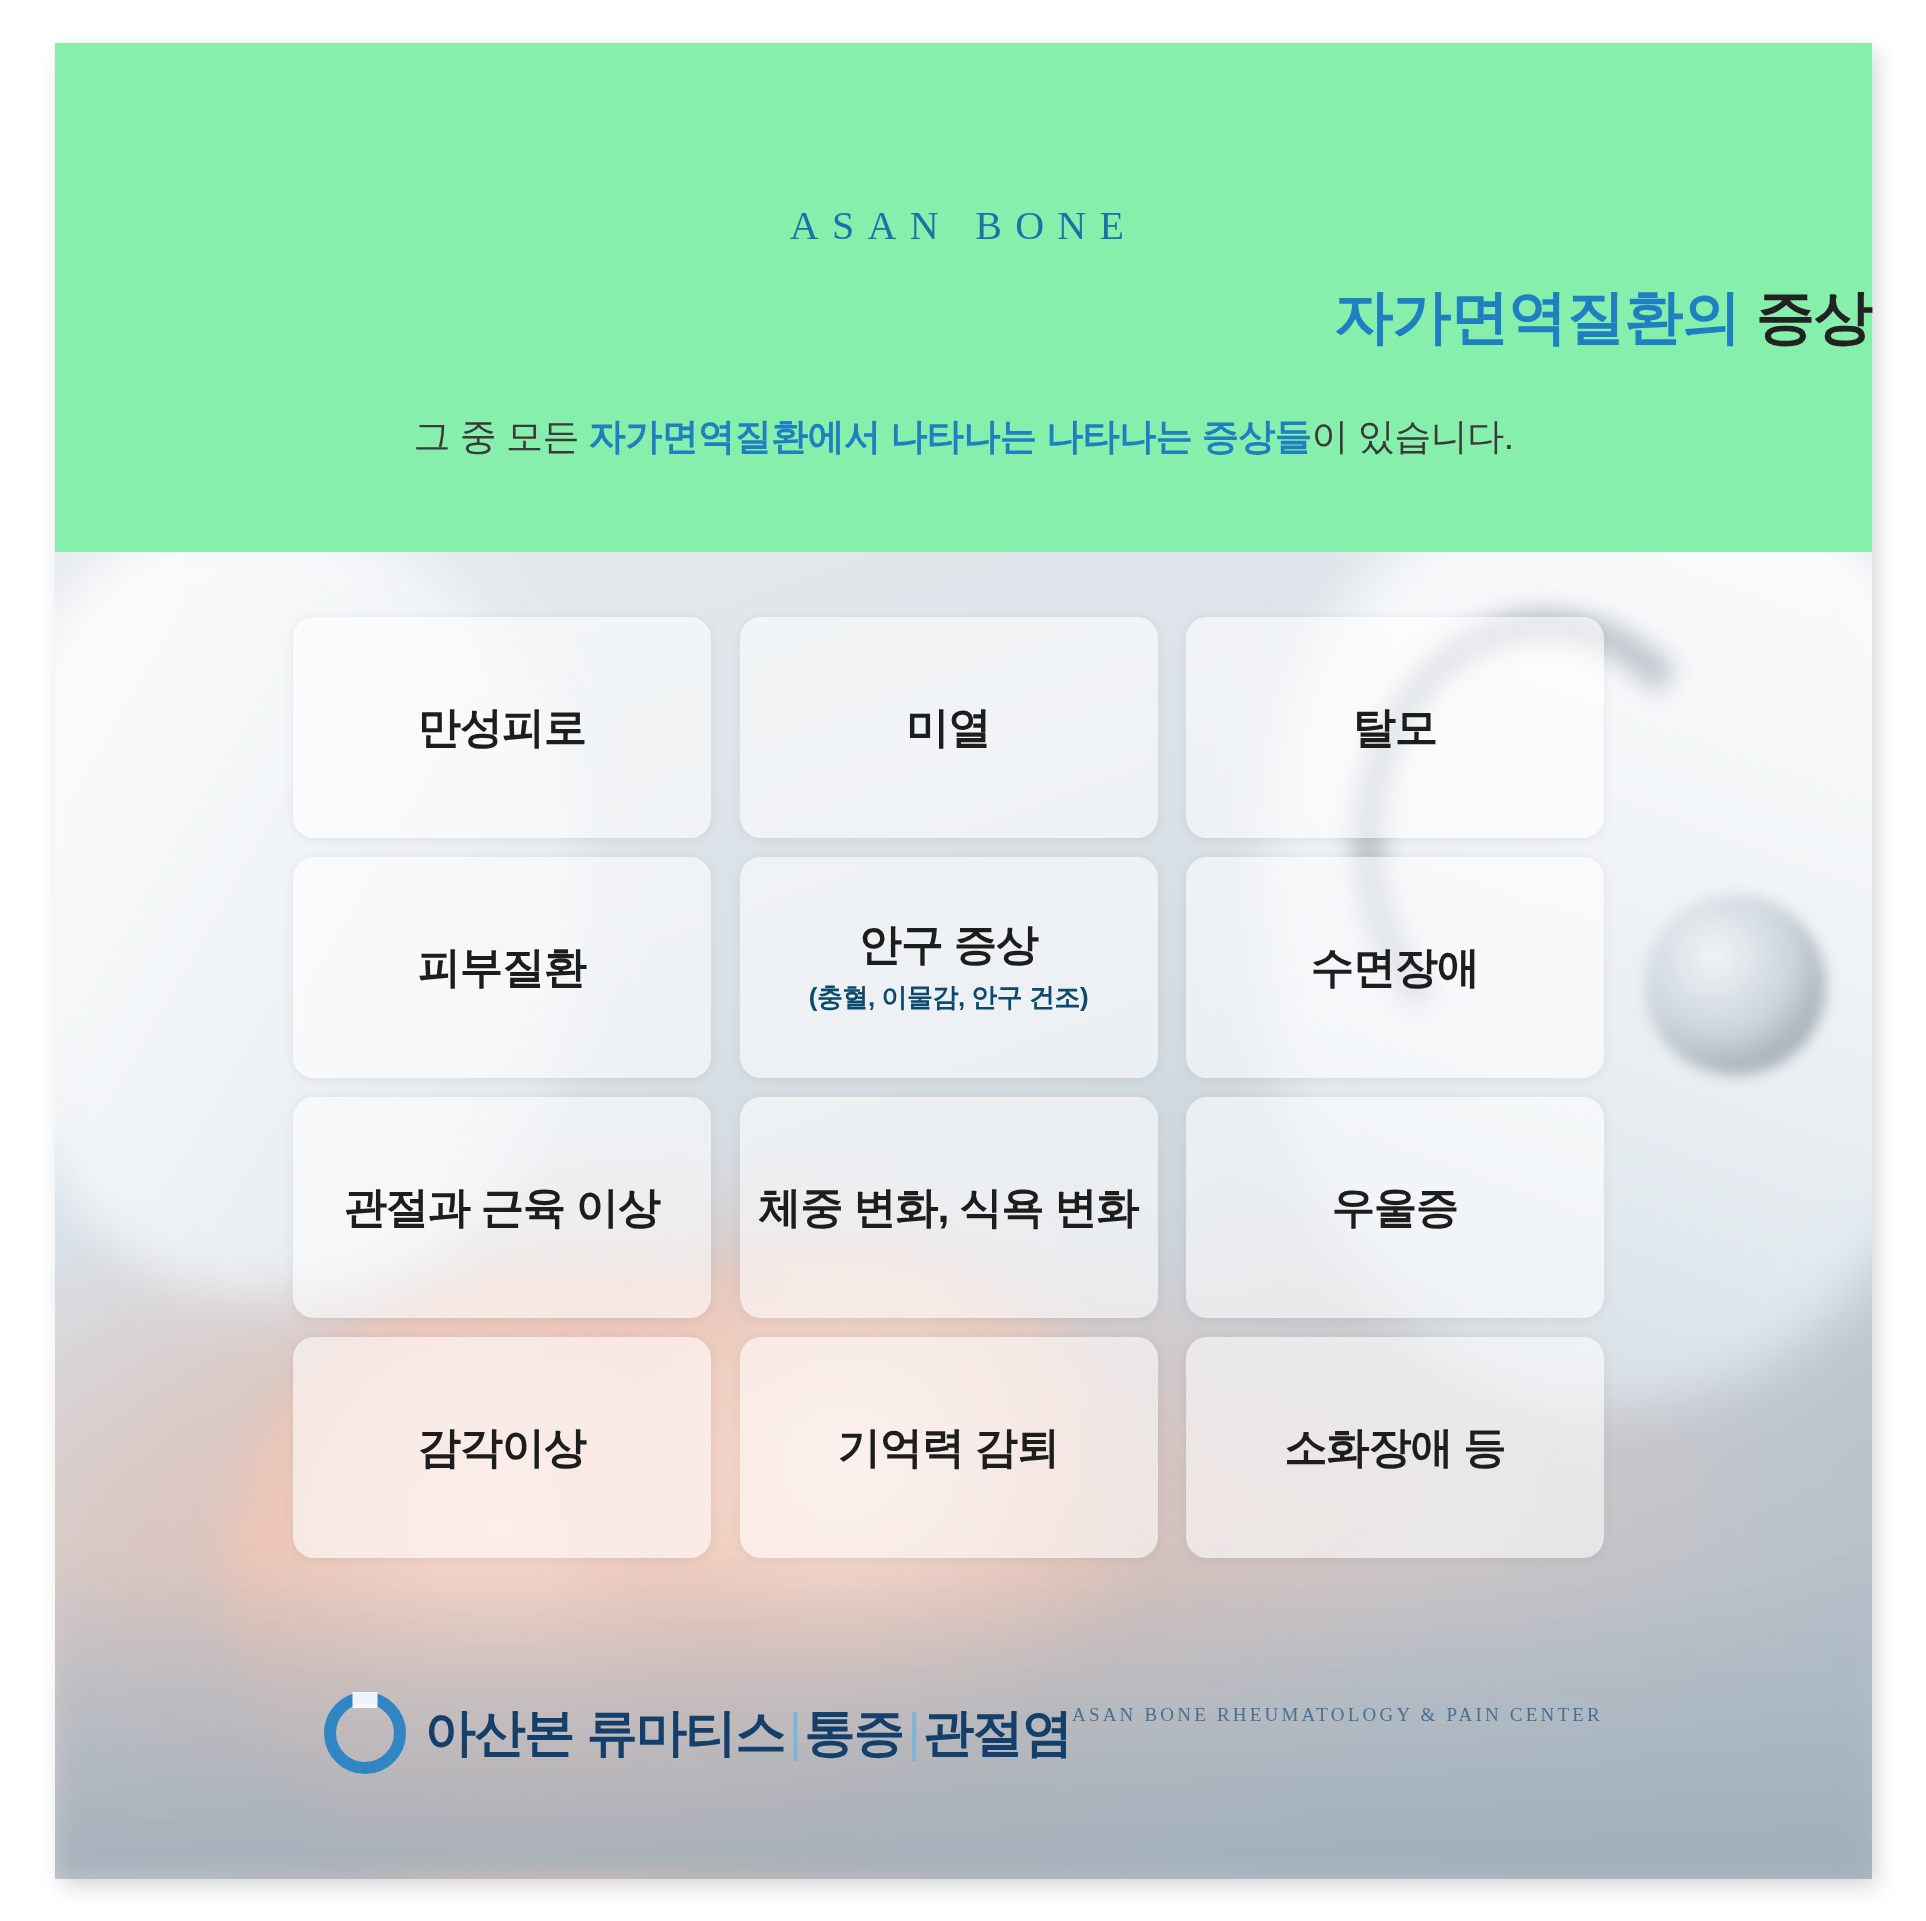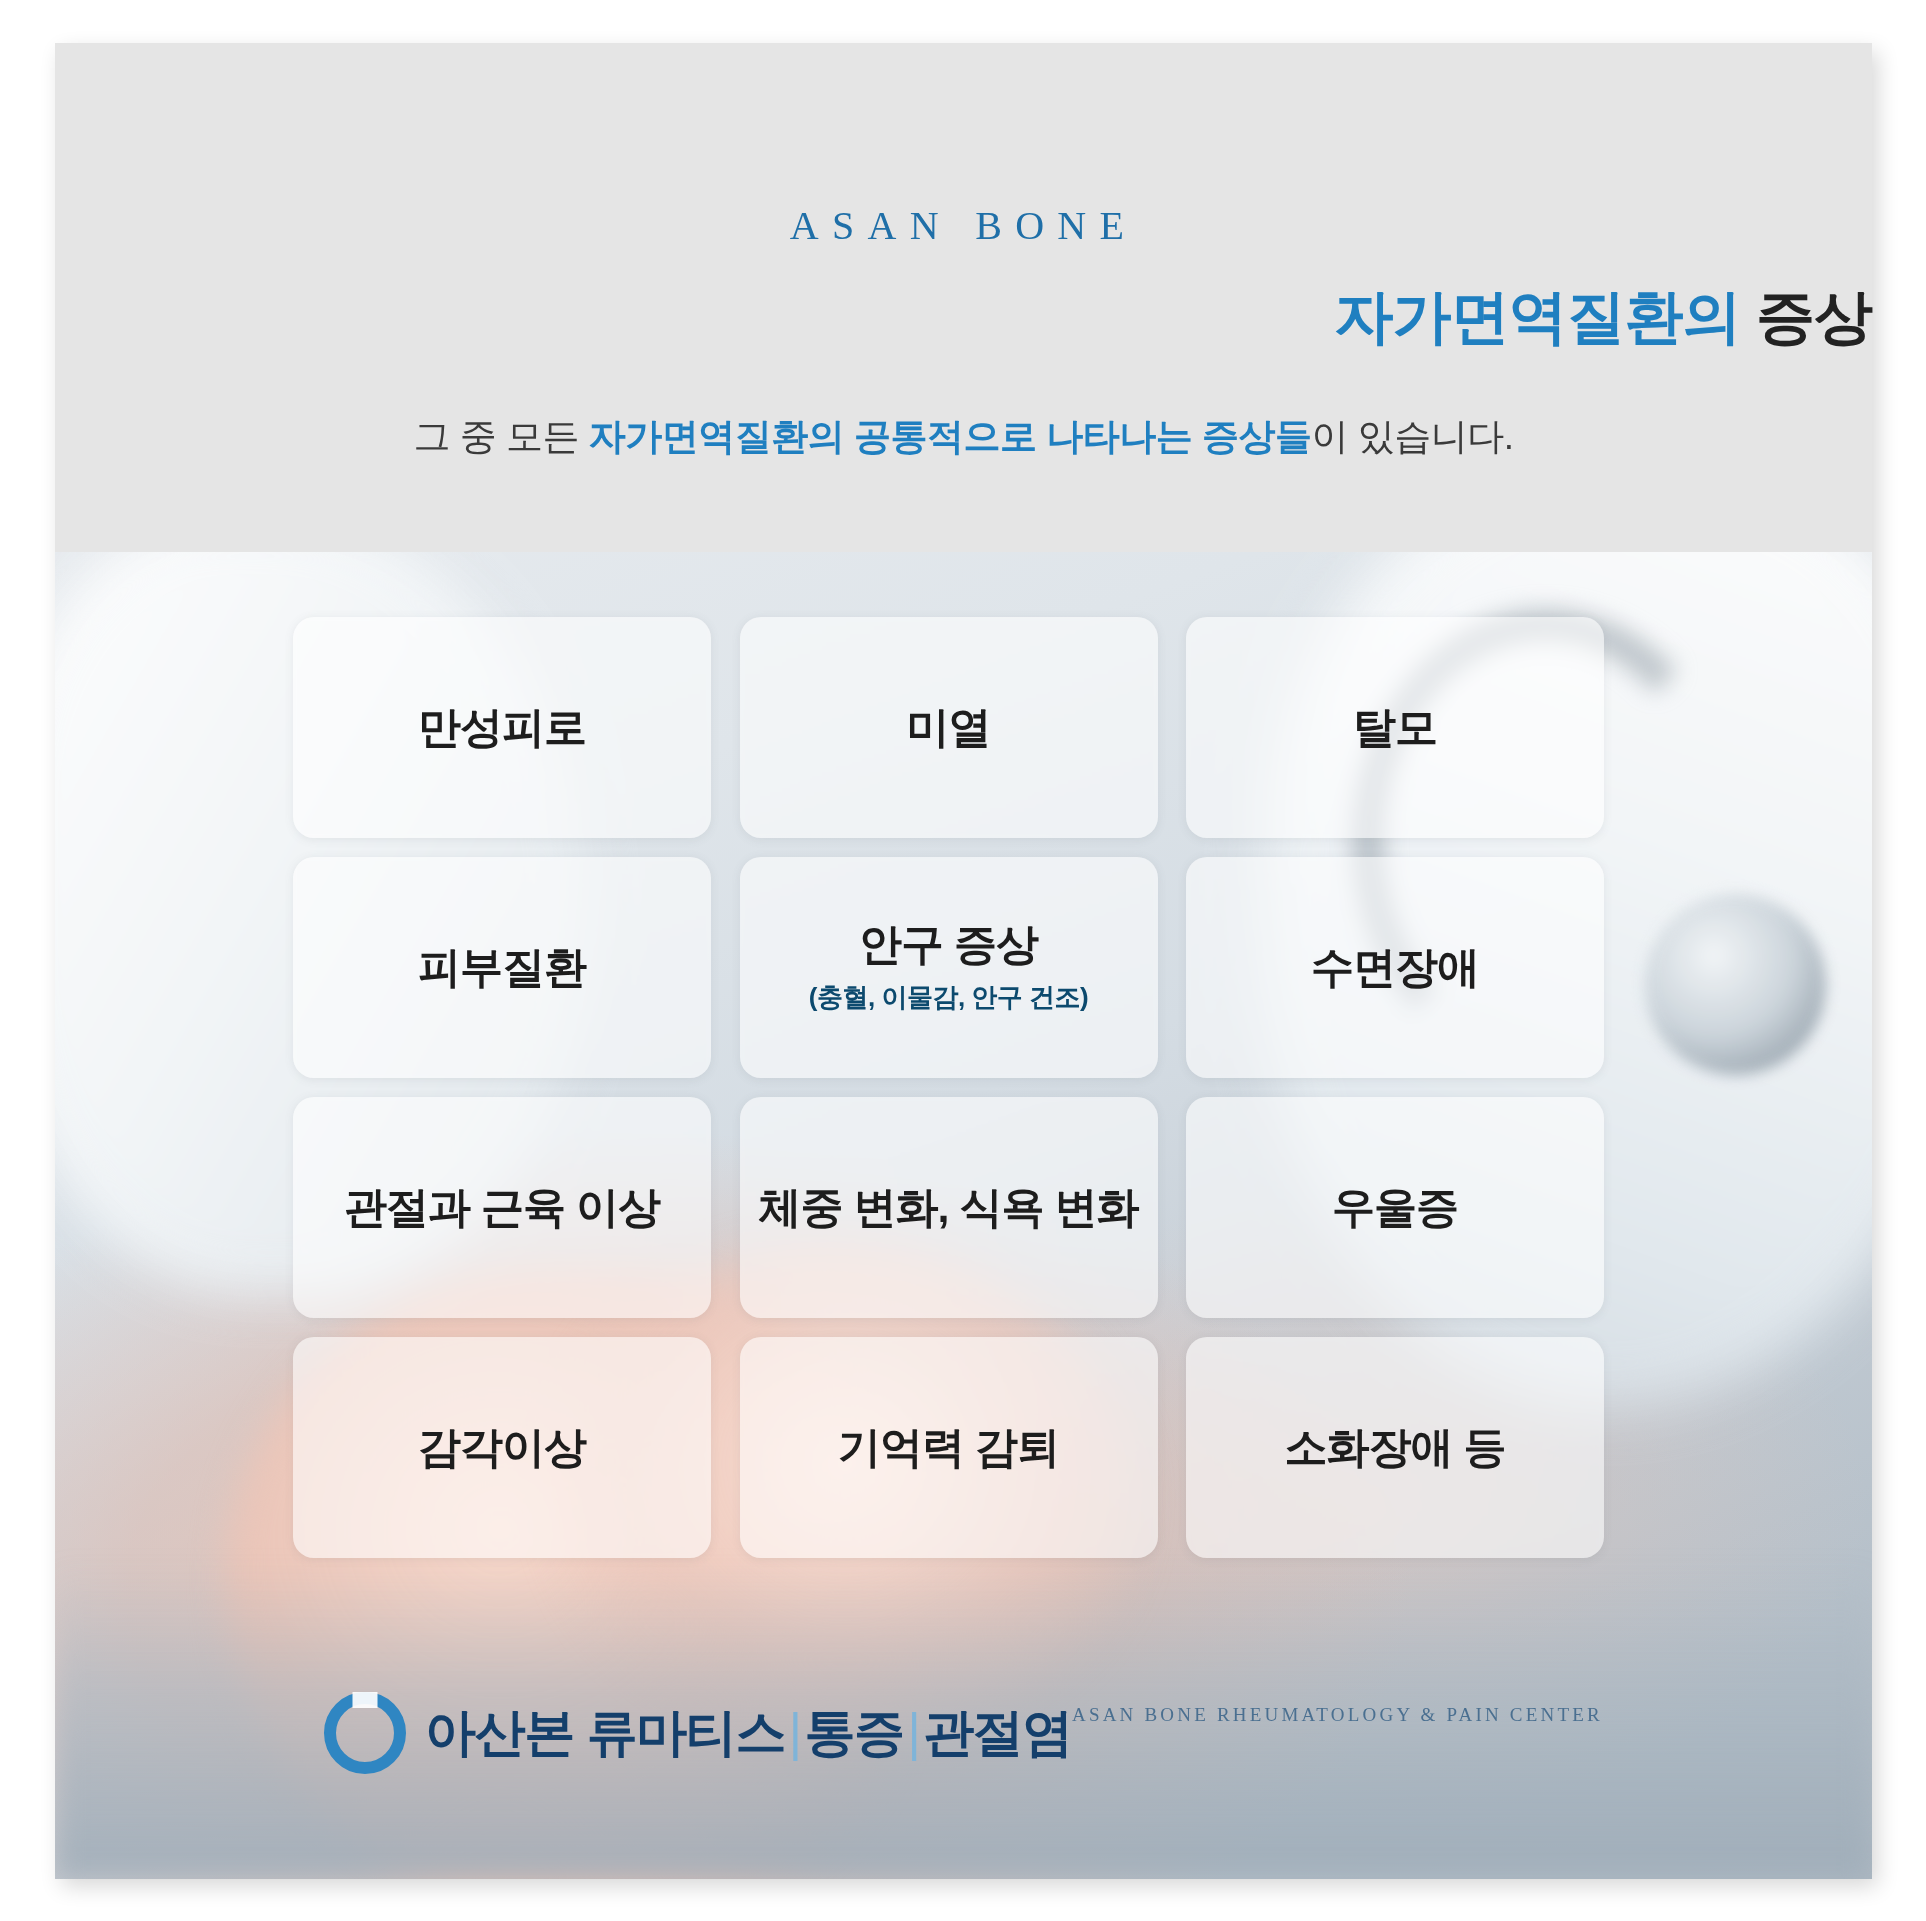--- a/index.html
+++ b/index.html
@@ -24,21 +24,21 @@
     box-shadow: 5.7px 7.6px 21px rgba(0,0,0,0.16);
   }
 
   
   .header {
     position: absolute;
     left: 0;
     top: 0;
     width: 100%;
     height: 509px;
-    background: #e5e5e5;
+    background: #86efac;
   }
 
   .brand-eyebrow {
     position: absolute;
     top: 159px;
     left: 0;
     width: 100%;
     text-align: center;
     font-family: "Liberation Serif", serif;
     font-size: 40px;
@@ -248,21 +248,21 @@
 
   <div class="header">
     <div class="brand-eyebrow">ASAN BONE</div>
 
     <div class="title">
       <span class="accent">자가면역질환의</span><span> 증상</span>
     </div>
 
     <div class="subtitle">
       <span class="line2">
-        <span>그 중 모든 </span><span class="accent">자가면역질환의 공통적으로 나타나는 증상들</span><span>이 있습니다.</span>
+        <span>그 중 모든 </span><span class="accent">자가면역질환에서 나타나는 나타나는 증상들</span><span>이 있습니다.</span>
       </span>
     </div>
   </div>
 
   <div class="photo">
     <div class="bg-base"></div>
     <div class="coat-left"></div>
     <div class="coat-right"></div>
     <div class="steth-tube"></div>
     <div class="steth-ring"></div>

